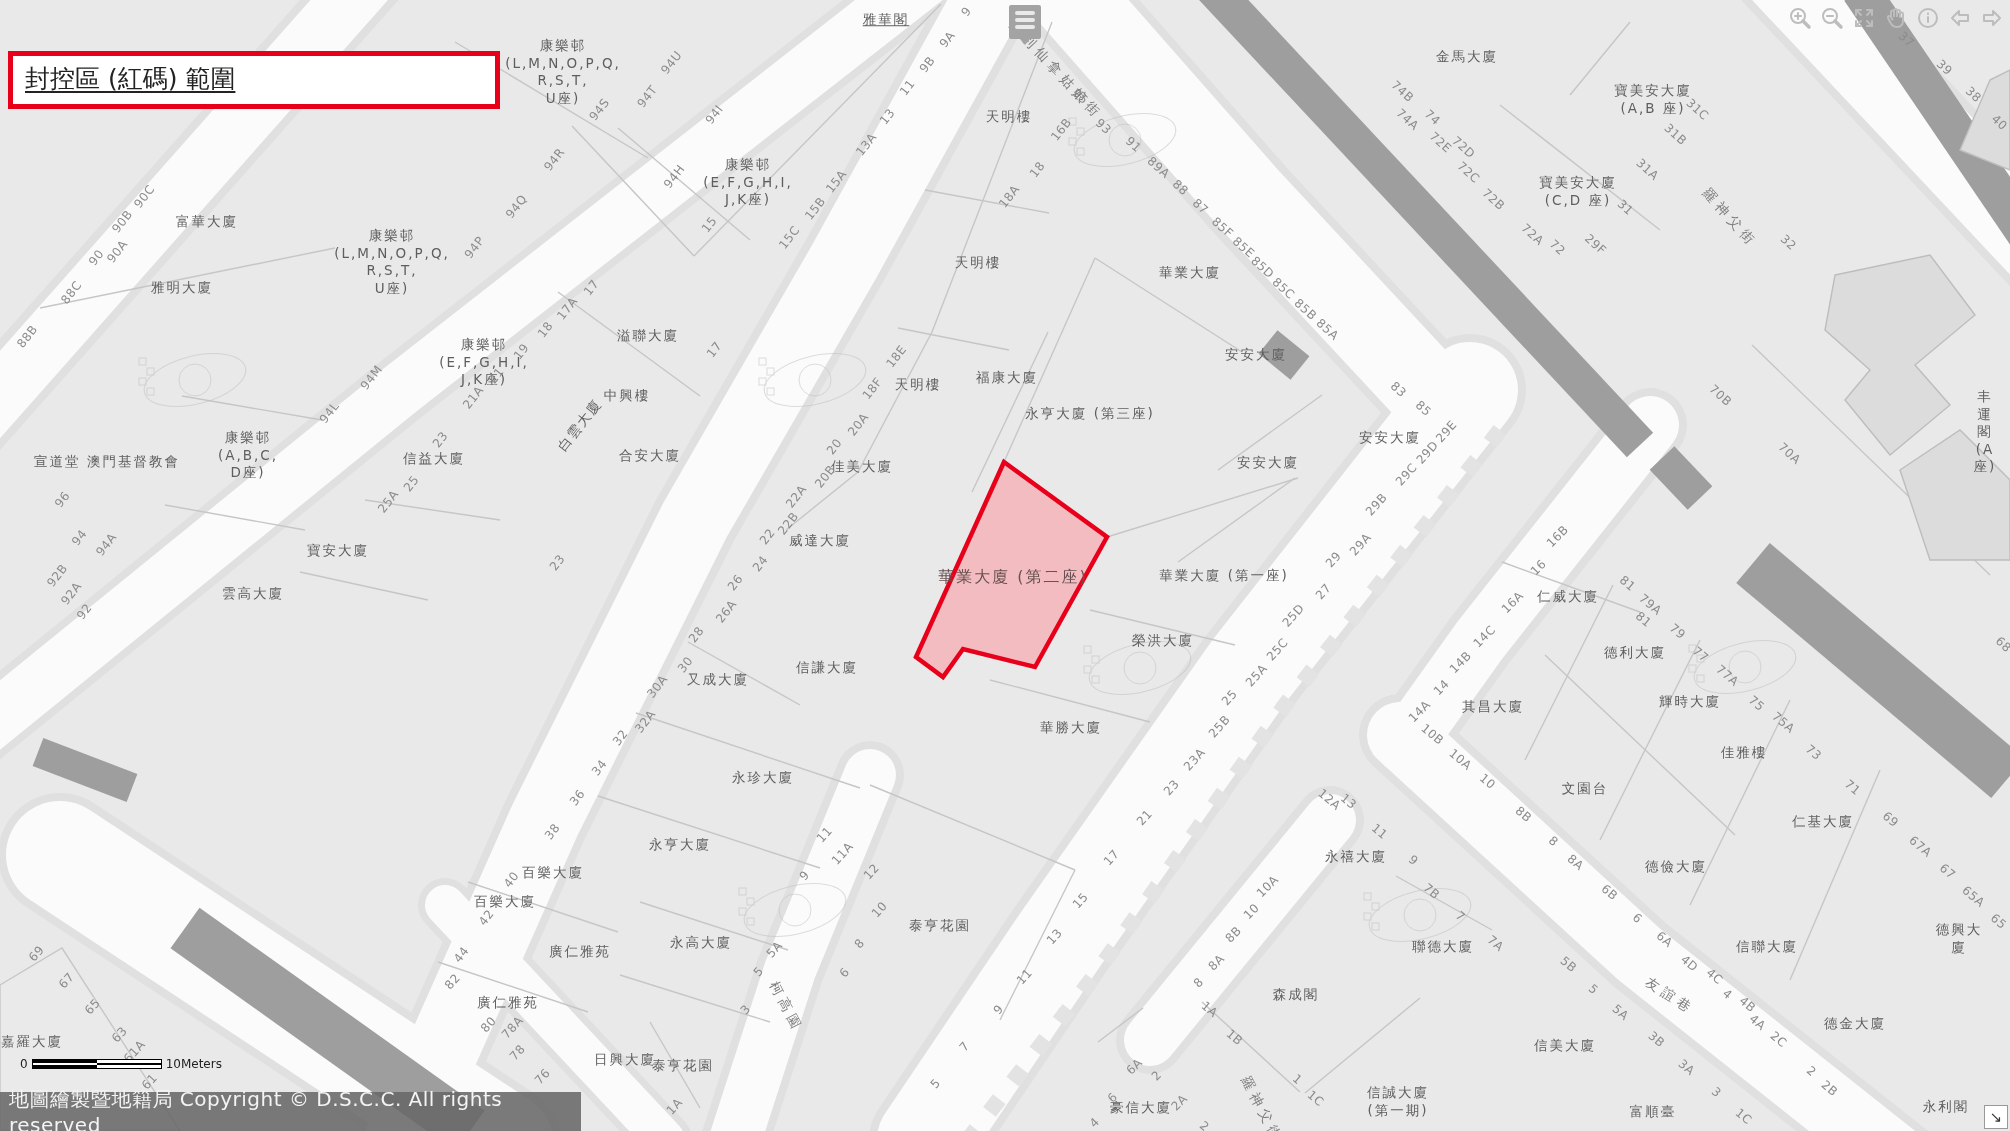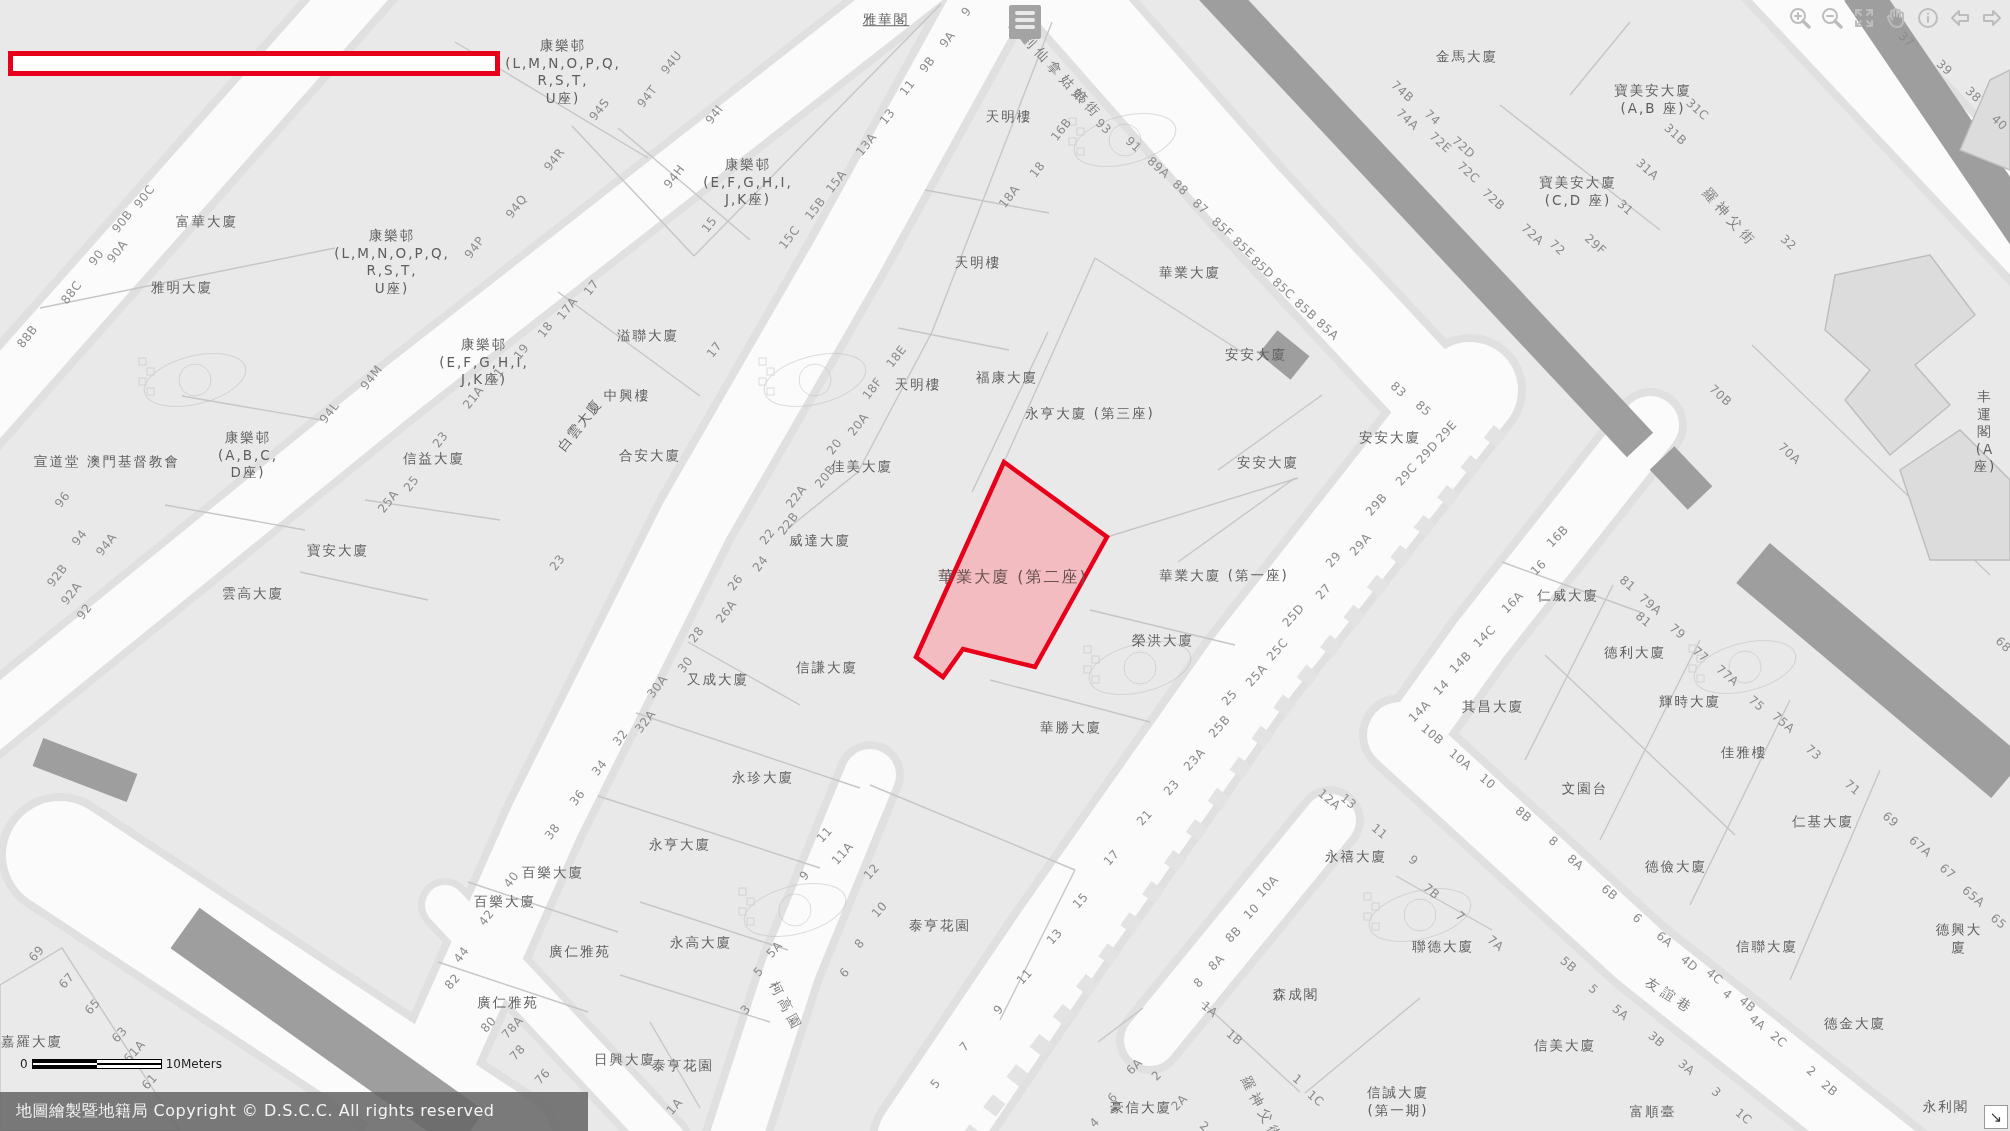--- a/index.html
+++ b/index.html
@@ -28,22 +28,22 @@
   .ctl svg{stroke:#bdbdbd;fill:none;stroke-width:2;stroke-linecap:round;stroke-linejoin:round;}
   
   .scalebar{position:absolute;left:20px;top:1057px;display:flex;align-items:center;
     font-size:12px;color:#222;}
   .sb-bar{display:inline-block;width:128px;height:8px;border:1px solid #000;margin:0 4px;
     background:linear-gradient(90deg,#000 0 50%,#fff 50% 100%);position:relative;}
   .sb-bar::after{content:"";position:absolute;left:0;top:3px;width:100%;height:2px;
     background:linear-gradient(90deg,#fff 0 50%,#000 50% 100%);}
   
   .copyright{position:absolute;left:0;top:1092px;width:572px;height:39px;
-    background:rgba(104,104,104,0.88);color:#f4f4f4;font-size:16px;
-    display:flex;align-items:center;padding-left:16px;letter-spacing:0.5px;}
+    background:rgba(104,104,104,0.88);color:#f4f4f4;font-size:20px;
+    display:flex;align-items:center;padding-left:9px;letter-spacing:0.5px;}
   
   .busstop{position:absolute;left:1006px;top:3px;}
   
   .rsz{position:absolute;right:2px;bottom:2px;width:22px;height:22px;background:#fff;
     border:1px solid #999;color:#333;font-size:15px;display:flex;align-items:center;
     justify-content:center;}
 </style>
 </head>
 <body>
 
@@ -278,21 +278,21 @@
       <div class="lbl bl" style="left: 1356px; top: 857px; transform: translate(-50%, -50%) rotate(0deg);">永禧大廈</div>
       <div class="lbl bl" style="left: 1443px; top: 947px; transform: translate(-50%, -50%) rotate(0deg);">聯德大廈</div>
       <div class="lbl bl" style="left: 1398px; top: 1102px; transform: translate(-50%, -50%) rotate(0deg);">信誠大廈
 (第一期)</div>
       <div class="lbl bl" style="left: 1493px; top: 707px; transform: translate(-50%, -50%) rotate(0deg);">其昌大廈</div>
       <div class="lbl bl" style="left: 1635px; top: 653px; transform: translate(-50%, -50%) rotate(0deg);">德利大廈</div>
       <div class="lbl bl" style="left: 1690px; top: 702px; transform: translate(-50%, -50%) rotate(0deg);">輝時大廈</div>
       <div class="lbl bl" style="left: 1744px; top: 753px; transform: translate(-50%, -50%) rotate(0deg);">佳雅樓</div>
       <div class="lbl bl" style="left: 1585px; top: 789px; transform: translate(-50%, -50%) rotate(0deg);">文園台</div>
       <div class="lbl bl" style="left: 1676px; top: 867px; transform: translate(-50%, -50%) rotate(0deg);">德儉大廈</div>
-      <div class="lbl bl" style="left: 1568px; top: 597px; transform: translate(-50%, -50%) rotate(0deg); font-family: Liberation Mono, monospace;">仁威大廈</div>
+      <div class="lbl bl" style="left: 1568px; top: 597px; transform: translate(-50%, -50%) rotate(0deg);">仁威大廈</div>
       <div class="lbl bl" style="left: 1823px; top: 822px; transform: translate(-50%, -50%) rotate(0deg);">仁基大廈</div>
       <div class="lbl bl" style="left: 1767px; top: 947px; transform: translate(-50%, -50%) rotate(0deg);">信聯大廈</div>
       <div class="lbl bl" style="left: 1959px; top: 939px; transform: translate(-50%, -50%) rotate(0deg);">德興大廈</div>
       <div class="lbl bl" style="left: 1855px; top: 1024px; transform: translate(-50%, -50%) rotate(0deg);">德金大廈</div>
       <div class="lbl bl" style="left: 1946px; top: 1107px; transform: translate(-50%, -50%) rotate(0deg);">永利閣</div>
       <div class="lbl bl" style="left: 1653px; top: 1112px; transform: translate(-50%, -50%) rotate(0deg);">富順臺</div>
       <div class="lbl bl" style="left: 1565px; top: 1046px; transform: translate(-50%, -50%) rotate(0deg);">信美大廈</div>
       <div class="lbl bl" style="left: 1985px; top: 432px; transform: translate(-50%, -50%) rotate(0deg);">丰運閣
 (A座)</div>
       <div class="lbl bl" style="left: 32px; top: 1042px; transform: translate(-50%, -50%) rotate(0deg);">嘉羅大廈</div>
@@ -524,20 +524,21 @@
     <svg width="38" height="48" viewBox="0 0 38 48">
       <path d="M5 2h28a2 2 0 0 1 2 2v30a2 2 0 0 1-2 2H24l-5 6-5-6H5a2 2 0 0 1-2-2V4a2 2 0 0 1 2-2z" fill="#a3a3a3"></path>
       <rect x="9" y="8" width="20" height="4" rx="2" fill="#e9e9e9"></rect>
       <rect x="9" y="15" width="20" height="4" rx="2" fill="#e9e9e9"></rect>
       <rect x="9" y="22" width="20" height="4" rx="2" fill="#e9e9e9"></rect>
     </svg>
   </div>
 
 
   <div class="legend">
+    <div class="l1">封控區 (紅碼) 範圍</div>
   </div>
 
   <div class="controls">
     <span class="ctl">
       <svg width="24" height="24" viewBox="0 0 24 24">
           <circle cx="10" cy="10" r="7"></circle>
           <line x1="15" y1="15" x2="21" y2="21" stroke-width="3.5"></line>
           <line x1="7" y1="10" x2="13" y2="10"></line>
           <line x1="10" y1="7" x2="10" y2="13"></line>
         </svg>

